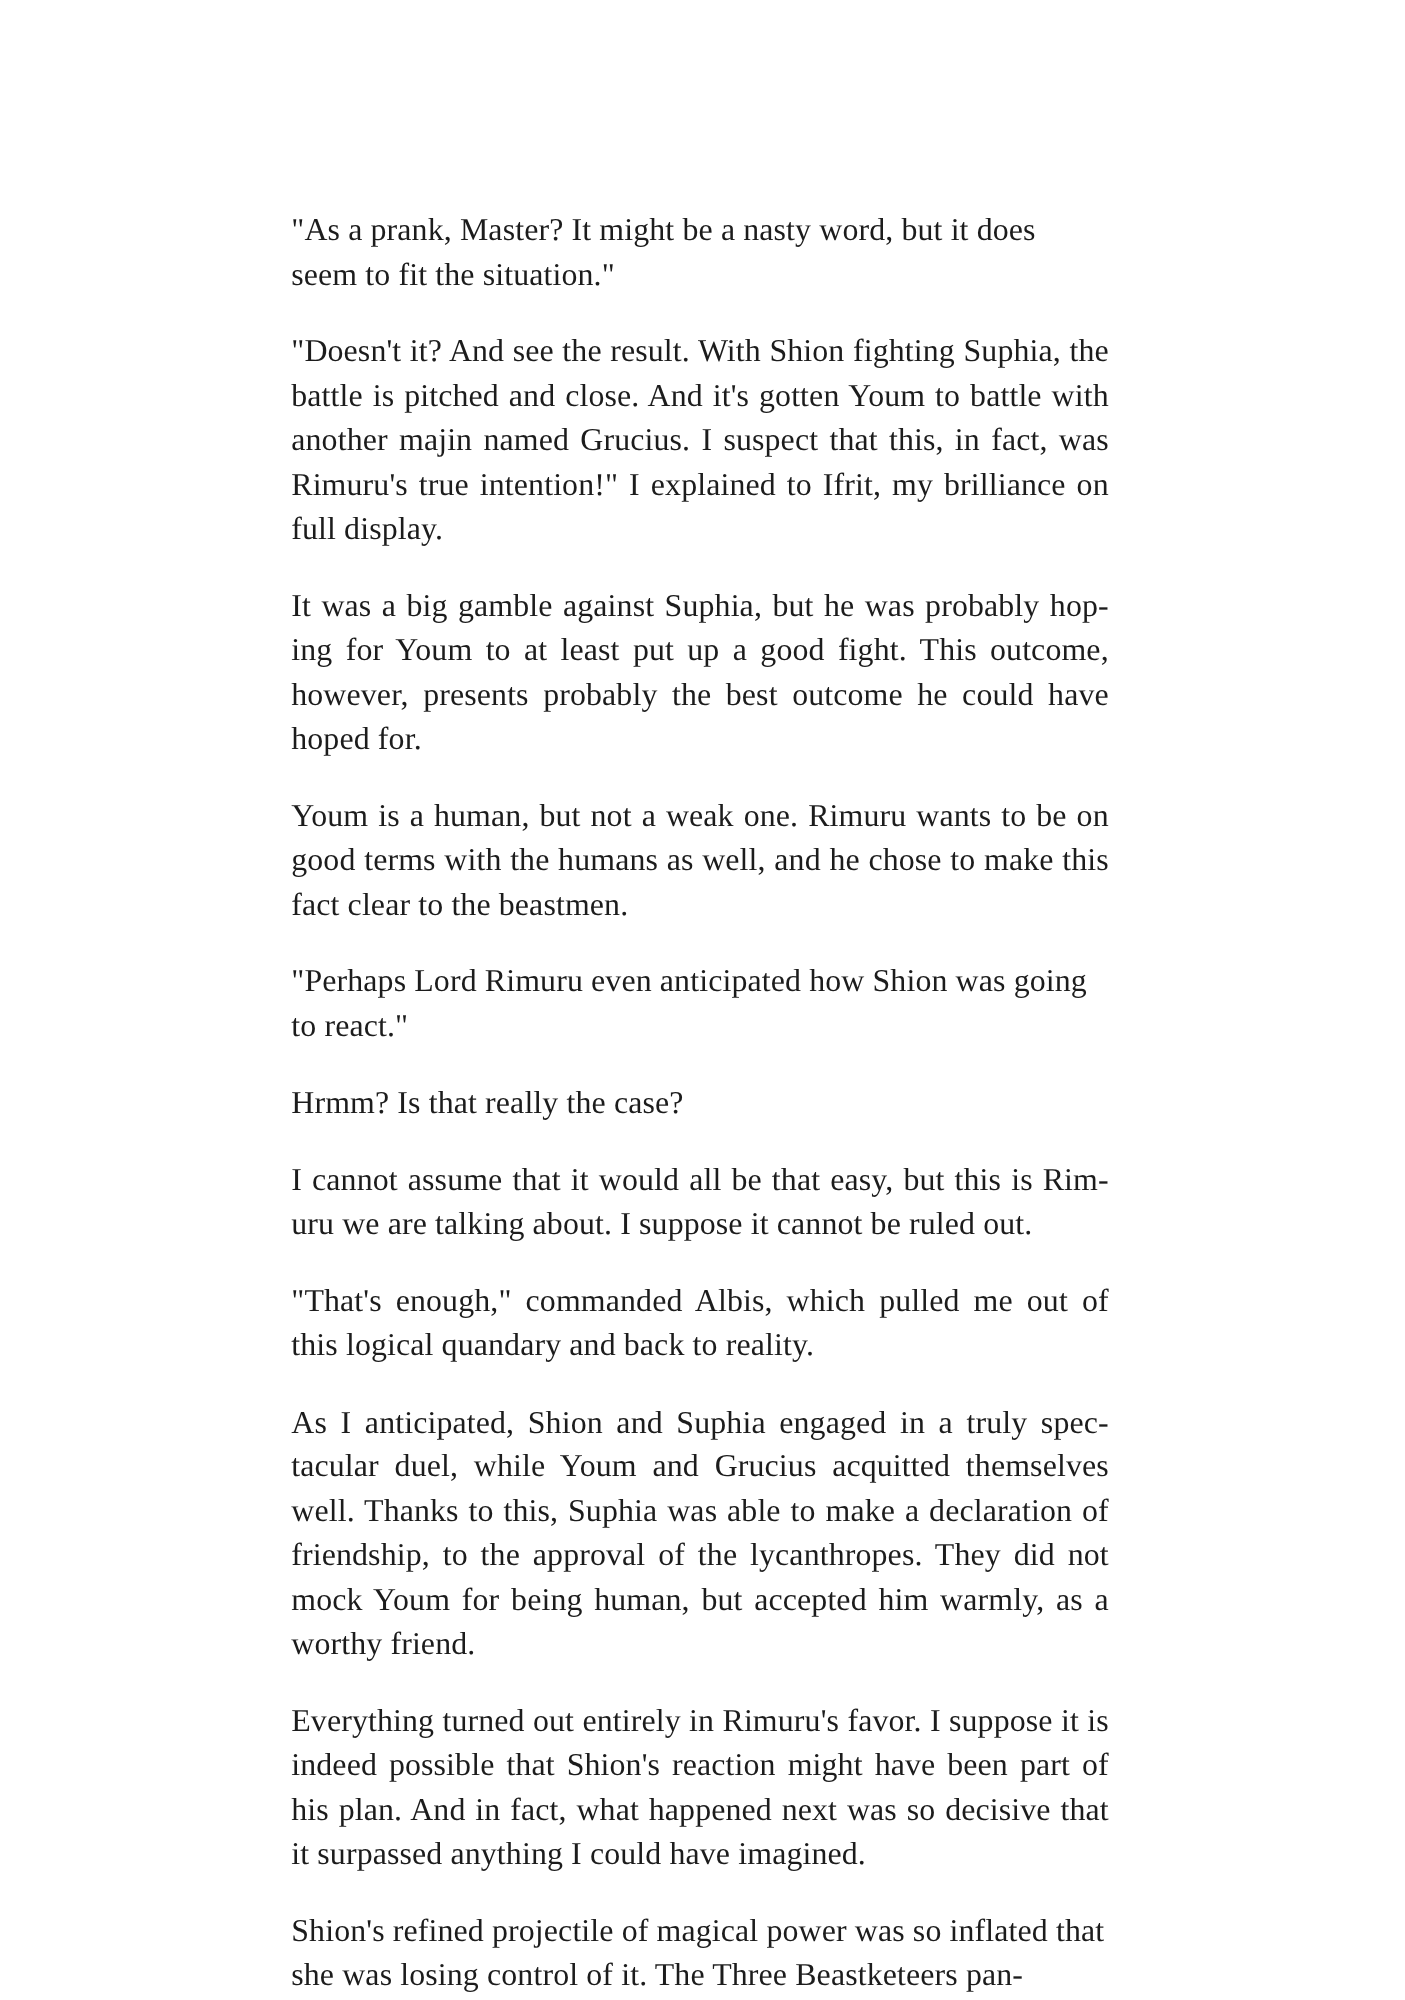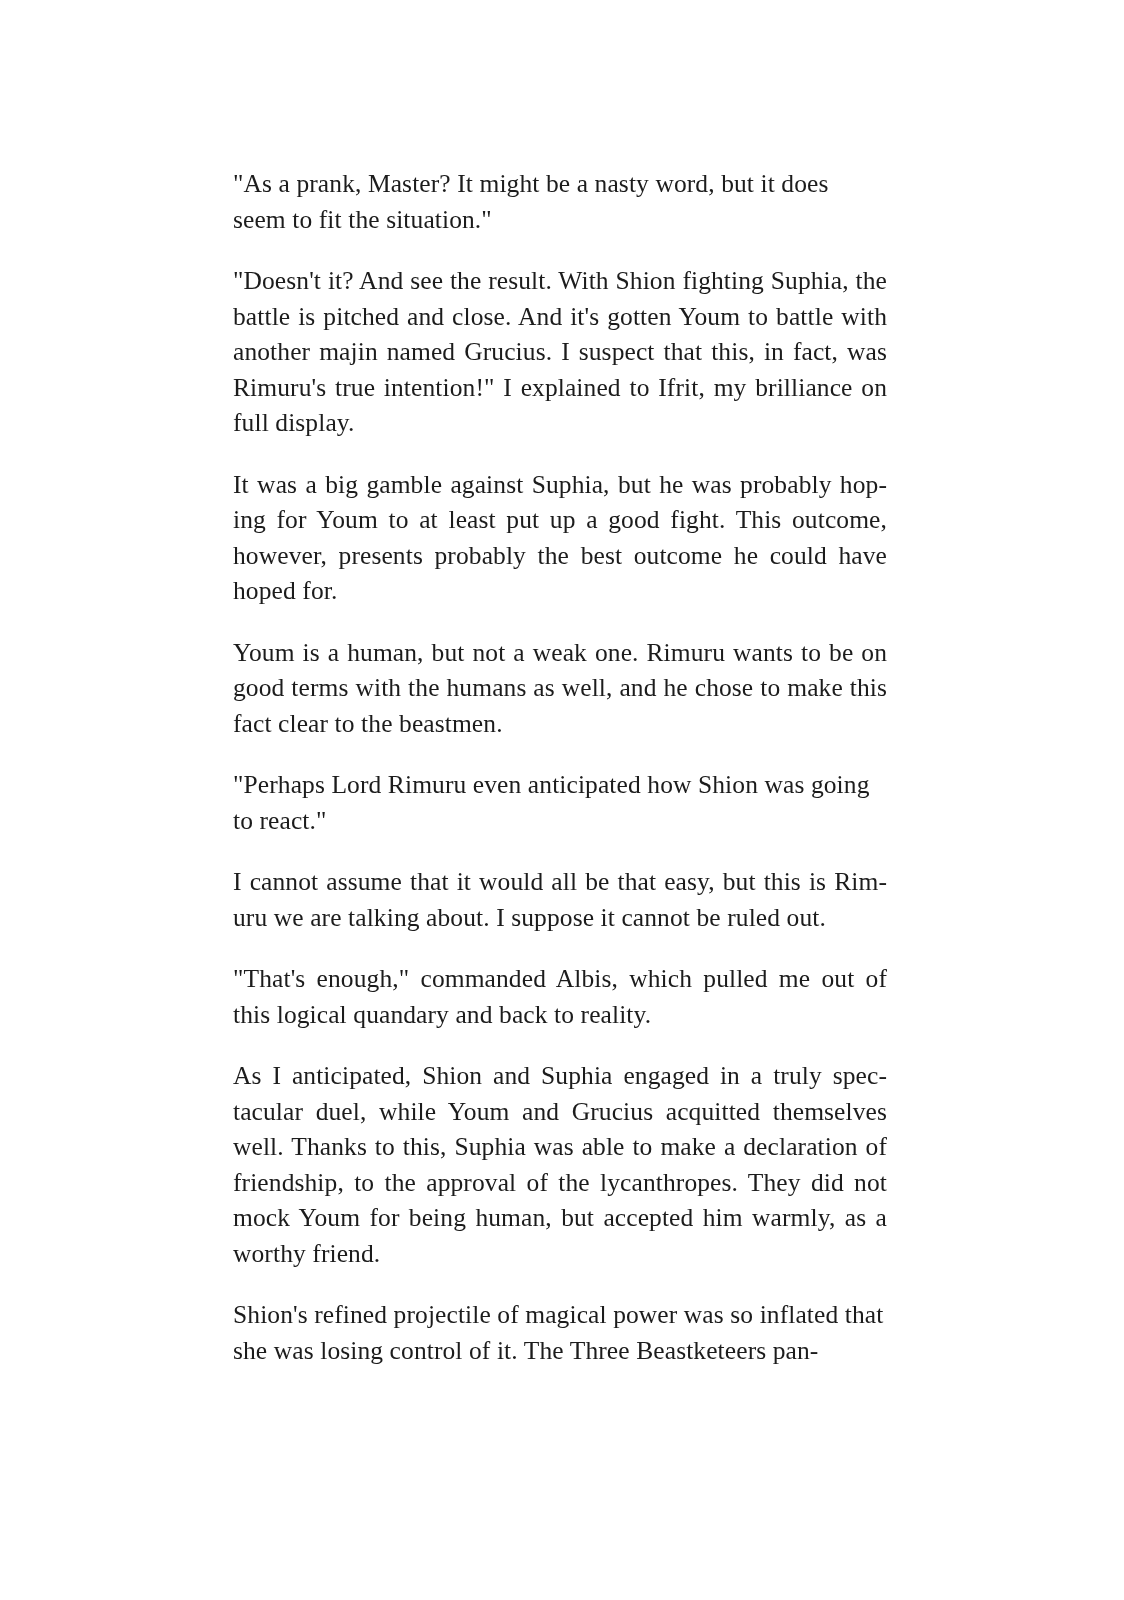--- a/index.html
+++ b/index.html
@@ -46,18 +46,20 @@
 </head>
 <body>
 
 <div class="page">
   <div class="text-column">
     <p class="para no-justify">"As a prank, Master? It might be a nasty word, but it does seem to fit the situation."</p>
     <p class="para">"Doesn't it? And see the result. With Shion fighting Suphia, the battle is pitched and close. And it's gotten Youm to battle with another majin named Grucius. I suspect that this, in fact, was Rimuru's true intention!" I explained to Ifrit, my brilliance on full display.</p>
     <p class="para">It was a big gamble against Suphia, but he was probably hop-ing for Youm to at least put up a good fight. This outcome, however, presents probably the best outcome he could have hoped for.</p>
     <p class="para">Youm is a human, but not a weak one. Rimuru wants to be on good terms with the humans as well, and he chose to make this fact clear to the beastmen.</p>
     <p class="para no-justify">"Perhaps Lord Rimuru even anticipated how Shion was going to react."</p>
+    <p class="para no-justify">Hrmm? Is that really the case?</p>
     <p class="para">I cannot assume that it would all be that easy, but this is Rim-uru we are talking about. I suppose it cannot be ruled out.</p>
     <p class="para">"That's enough," commanded Albis, which pulled me out of this logical quandary and back to reality.</p>
     <p class="para">As I anticipated, Shion and Suphia engaged in a truly spec-tacular duel, while Youm and Grucius acquitted themselves well. Thanks to this, Suphia was able to make a declaration of friendship, to the approval of the lycanthropes. They did not mock Youm for being human, but accepted him warmly, as a worthy friend.</p>
+    <p class="para">Everything turned out entirely in Rimuru's favor. I suppose it is indeed possible that Shion's reaction might have been part of his plan. And in fact, what happened next was so decisive that it surpassed anything I could have imagined.</p>
     <p class="para no-justify">Shion's refined projectile of magical power was so inflated that she was losing control of it. The Three Beastketeers pan-</p>
   </div>
 </div>
 
 </body></html>

